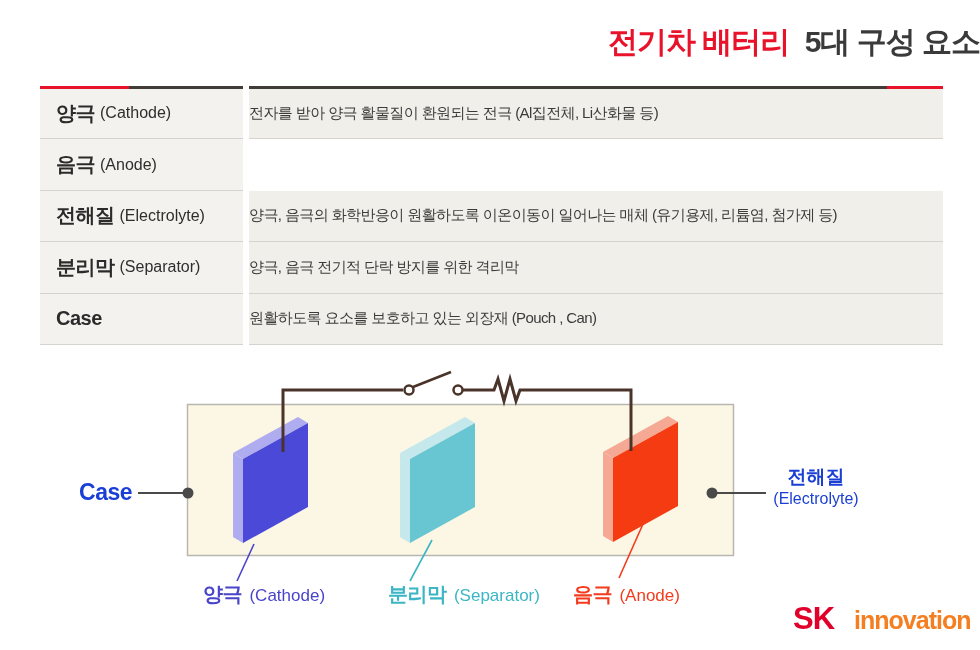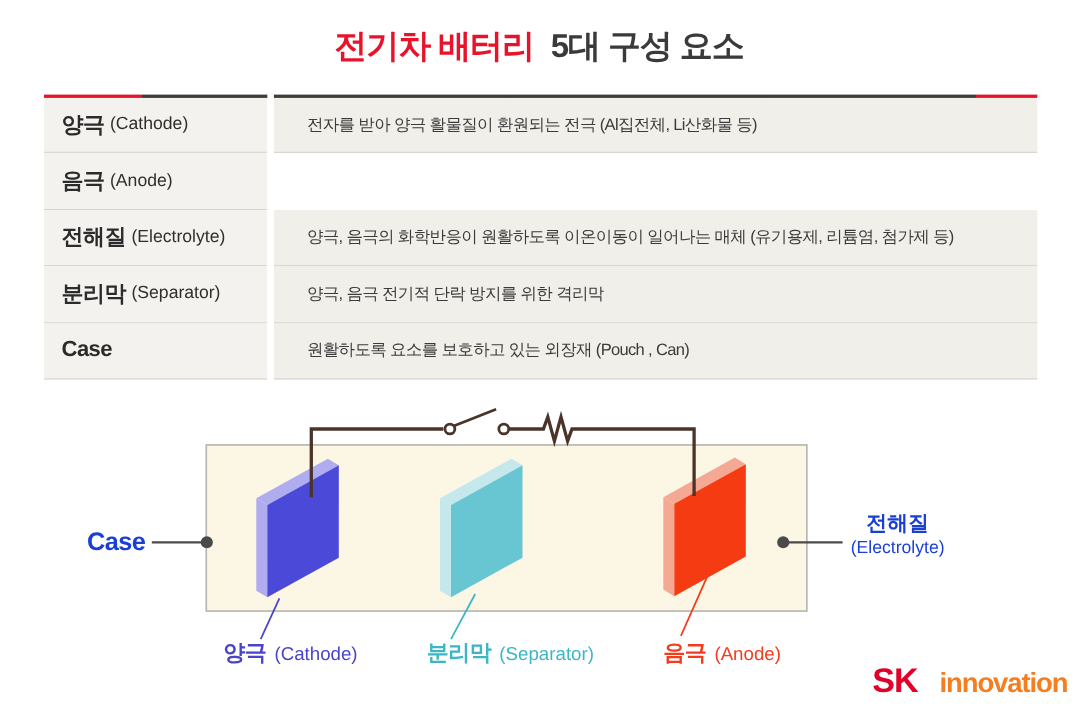--- a/index.html
+++ b/index.html
@@ -3,61 +3,61 @@
 <meta charset="utf-8">
 <style>
   html,body { margin:0; padding:0; }
   body {
     width:980px; height:650px; position:relative; background:#ffffff;
     font-family:"Liberation Sans", sans-serif; overflow:hidden;
   }
   
   .title {
     position:absolute; top:22px; left:0; width:100%;
-    text-align:center; font-size:30px; font-weight:800; letter-spacing:-1px;
+    text-align:right; font-size:30px; font-weight:800; letter-spacing:-1px;
   }
   .title .hl { color:#e8132b; }
   .title .rest { color:#3a3a3a; margin-left:8px; }
 
   
   .tbl { position:absolute; left:40px; top:88px; width:903px; }
   .topline-l { position:absolute; top:-2px; left:0; width:203px; height:3px;
     background:linear-gradient(to right, #e8132b 0 44%, #423c38 44%); }
   .topline-r { position:absolute; top:-2px; left:209px; width:694px; height:3px;
     background:linear-gradient(to right, #423c38 0 92%, #e8132b 92%); }
   .row { display:flex; height:51.4px; }
   .cell-l {
     width:203px; box-sizing:border-box; background:#f3f2ee;
     display:flex; align-items:center; padding-left:16px;
     border-bottom:1px solid #d5d3ce; white-space:nowrap;
   }
   .gap { width:6px; background:#ffffff; }
   .cell-r {
     flex:1; box-sizing:border-box; background:#f1efe9;
-    display:flex; align-items:center; padding-left:30px;
+    display:flex; align-items:center; 
     border-bottom:1px solid #d5d3ce;
   }
   .term { font-weight:bold; font-size:20px; color:#2b2b2b; letter-spacing:-0.5px; }
   .term-en { font-size:16px; color:#2e2e2e; margin-left:5px; }
   .desc { font-size:15px; color:#3b3b3b; letter-spacing:-0.6px; }
 
   
   .diagram-svg { position:absolute; left:0; top:360px; }
   .lbl { position:absolute; line-height:1.15;text-align:center; }
   .lbl-case { left:52px; top:479px; width:80px; text-align:right;
     color:#1a3fd4; font-size:23px; font-weight:bold; letter-spacing:-0.5px; }
   .lbl-electrolyte { left:760px; top:466px; width:112px; text-align:center; color:#1a3fd4; }
   .lbl-electrolyte .k { font-size:19px; font-weight:bold; display:block; }
   .lbl-electrolyte .e { font-size:16px; display:block; margin-top:2px; }
   .plate-lbl { white-space:nowrap; }
   .plate-lbl .k { font-size:20px; font-weight:bold; letter-spacing:-0.5px; }
   .plate-lbl .e { font-size:17px; margin-left:3px; }
   .lbl-cathode  { left:203px; top:583px; color:#4a44c8; }
   .lbl-separator{ left:388px; top:583px; color:#3cb6c4; }
-  .lbl-anode    { left:603px; top:583px; color:#f23c1d; }
+  .lbl-anode    { left:573px; top:583px; color:#f23c1d; }
 
   
   .logo { position:absolute; top:601px; left:793px; white-space:nowrap; }
   .logo .sk { color:#e0002a; font-size:31px; font-weight:700; letter-spacing:-1px; }
   .logo .inno { color:#f57e20; font-size:25px; font-weight:700; letter-spacing:-1px; margin-left:20px; }
 </style>
 </head>
 <body>
 
 <div class="title">

